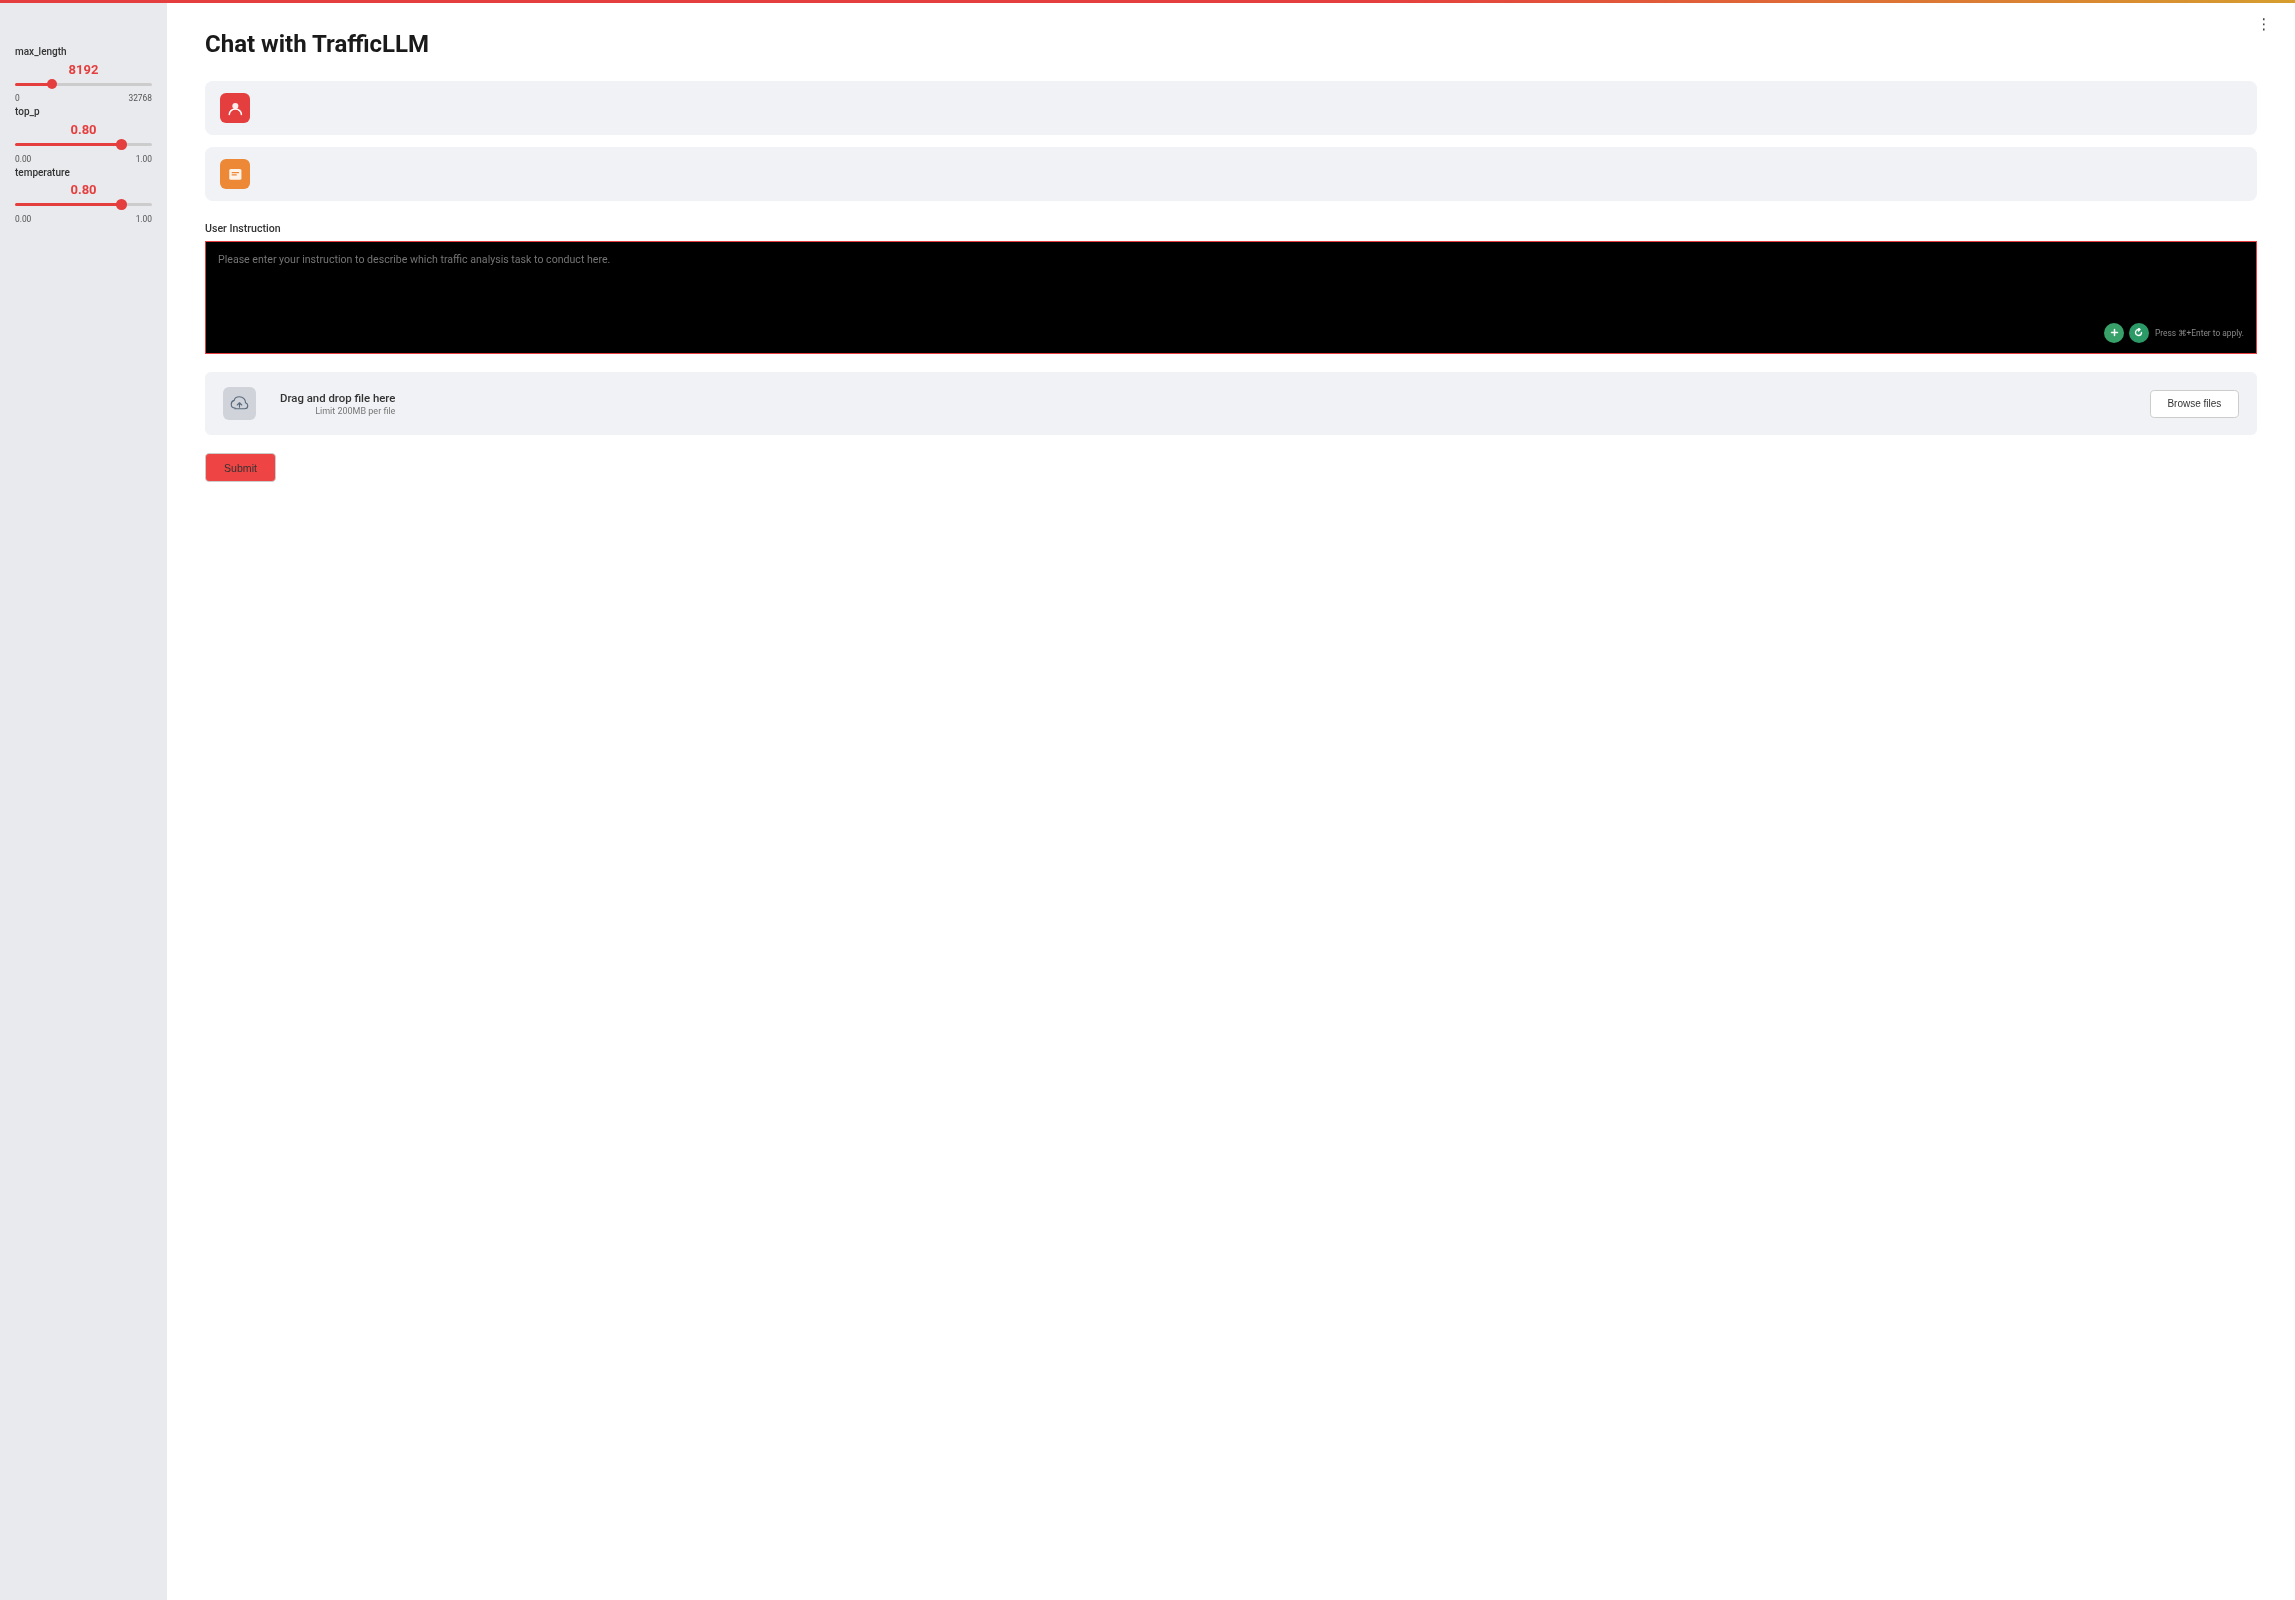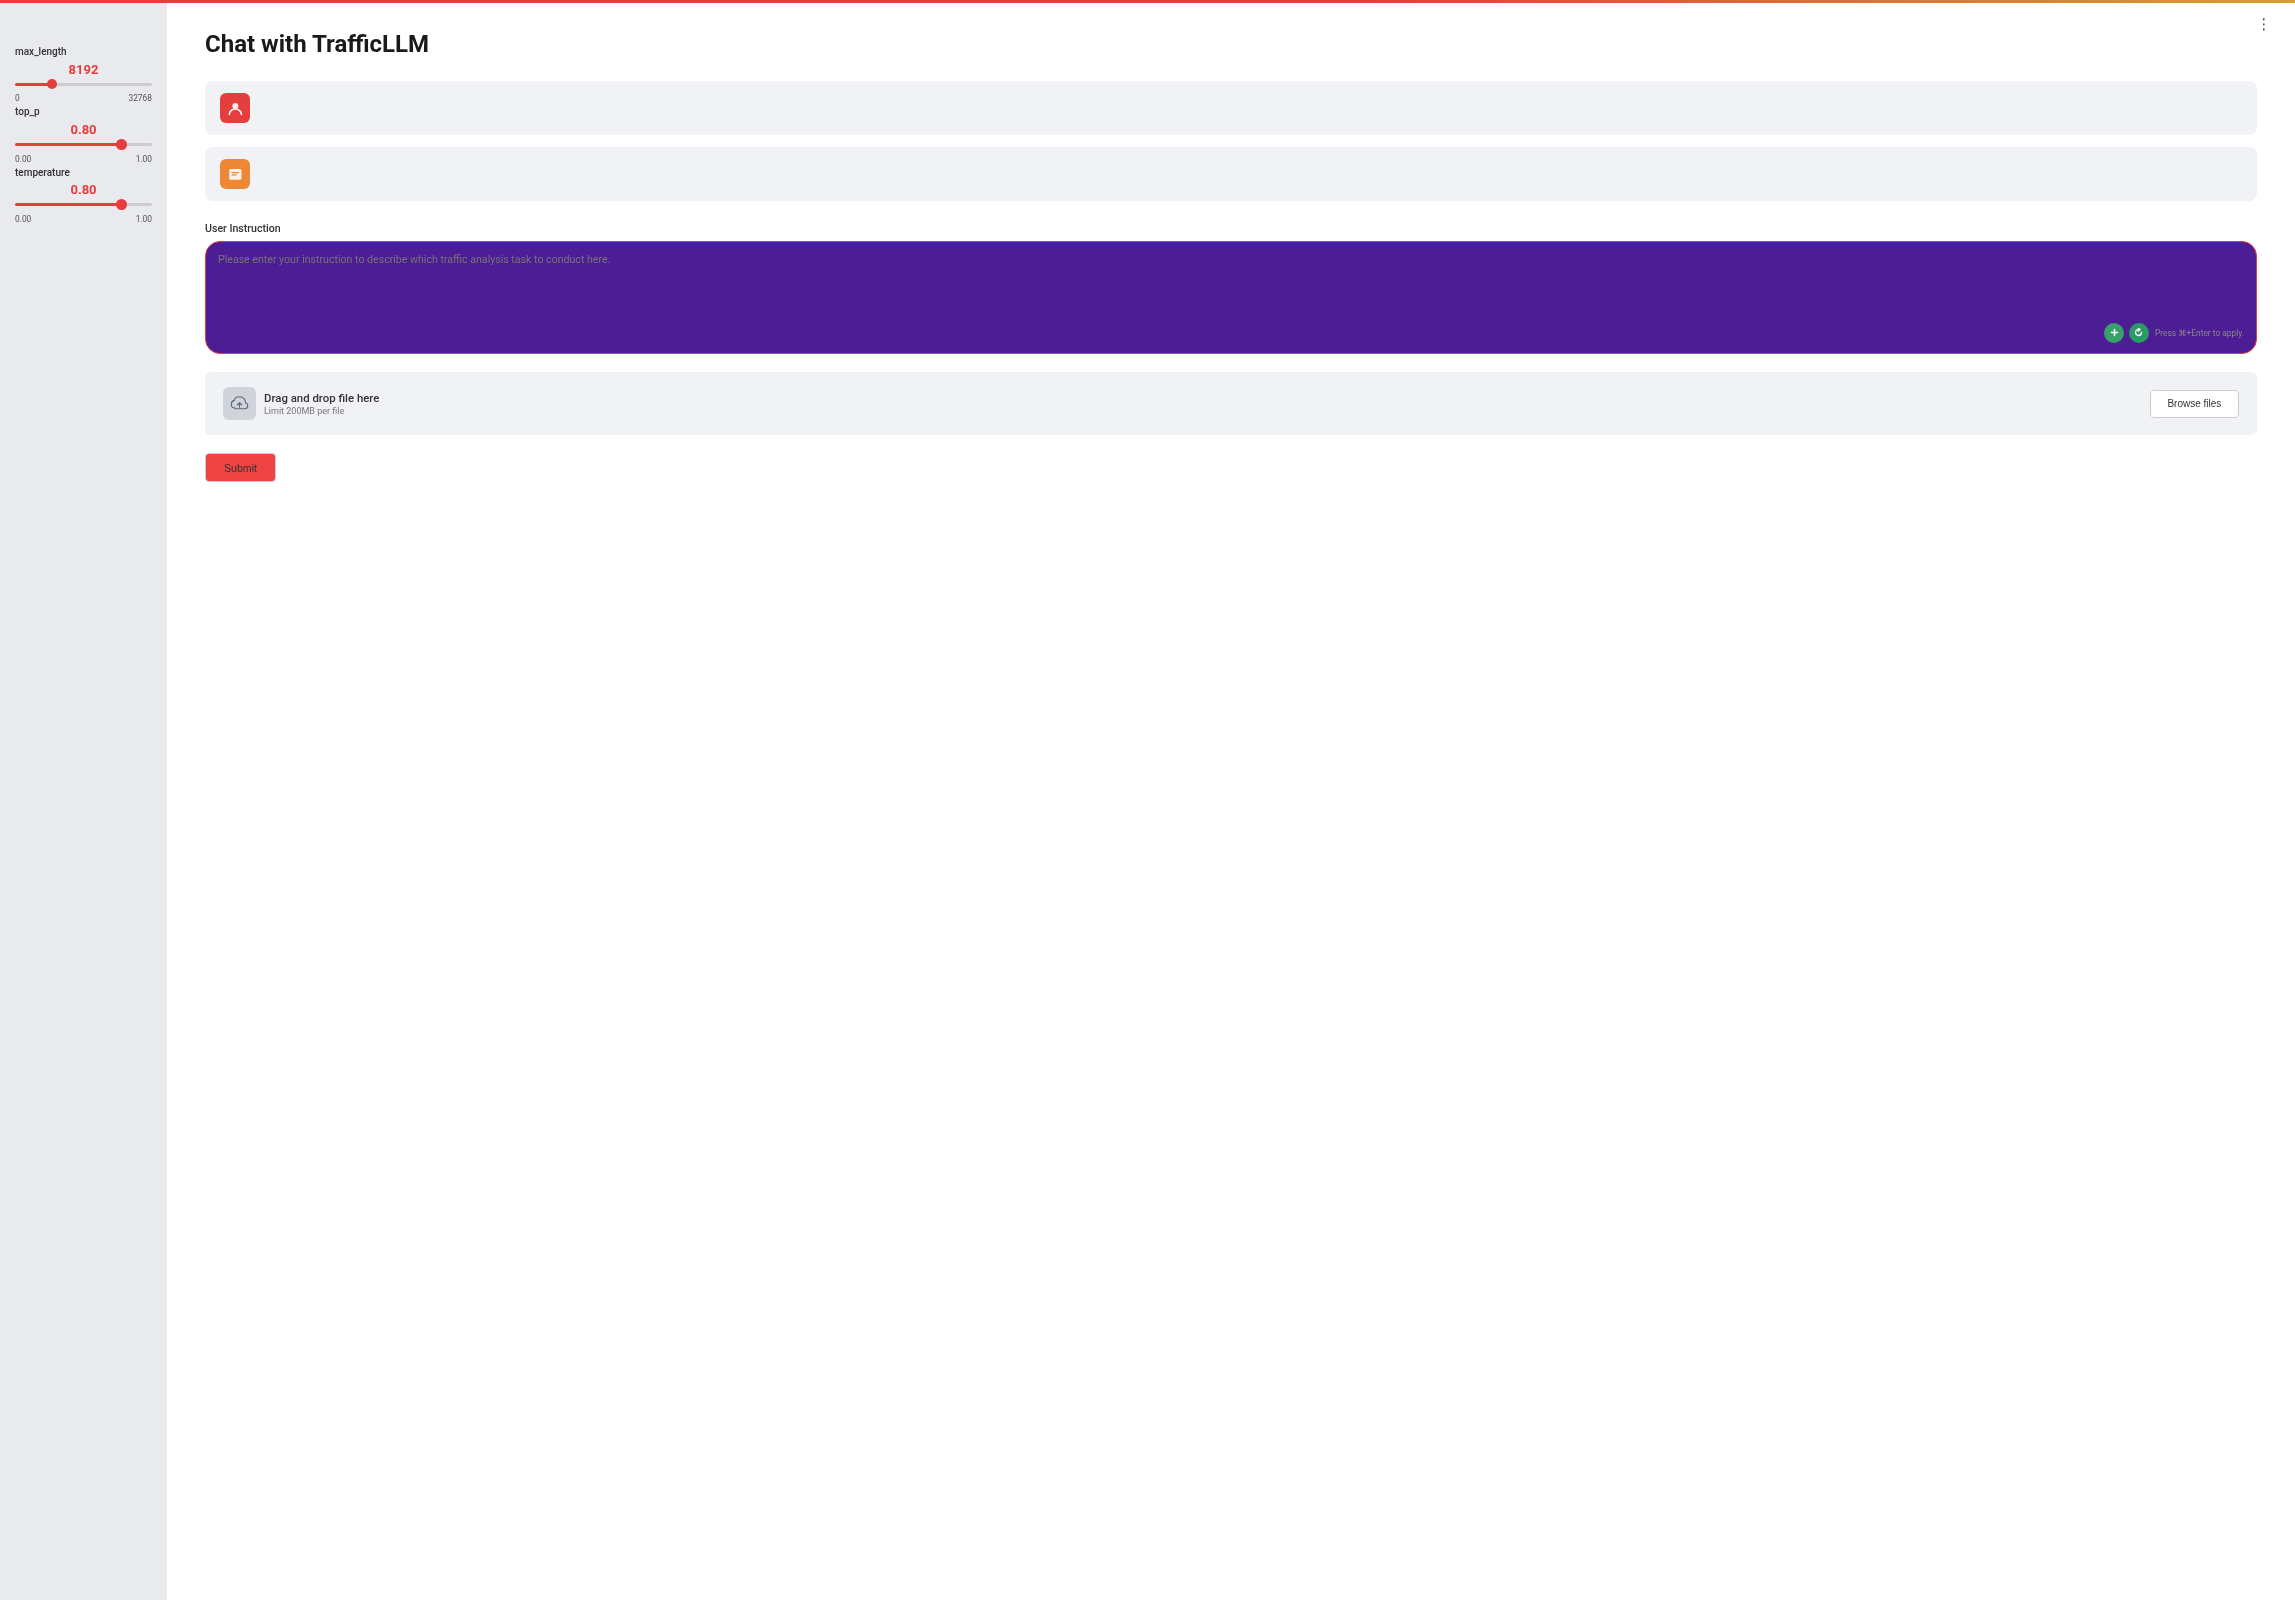--- a/index.html
+++ b/index.html
@@ -167,22 +167,22 @@
     .section-label {
       font-size: 10.6px;
       color: #333;
       font-weight: 500;
       margin-bottom: 6px;
     }
 
     .instruction-box {
       position: relative;
       border: 1.5px solid #e53e3e;
-      border-radius: 15px;
-      background: #4c1d95;
+      border-radius: 0;
+      background: #000000;
       min-height: 76px;
       padding: 10.6px 12px;
       margin-bottom: 18px;
     }
 
     .instruction-textarea {
       width: 100%;
       min-height: 61px;
       background: transparent;
       border: none;
@@ -247,21 +247,22 @@
       padding: 15px 18px;
       display: flex;
       align-items: center;
       justify-content: space-between;
       margin-bottom: 18px;
     }
 
     .upload-left {
       display: flex;
       align-items: center;
-      gap: 8px;
+      gap: 24px;
+      text-align: right;
     }
 
     .upload-icon {
       width: 33px;
       height: 33px;
       background: #d0d4da;
       border-radius: 6px;
       display: flex;
       align-items: center;
       justify-content: center;

